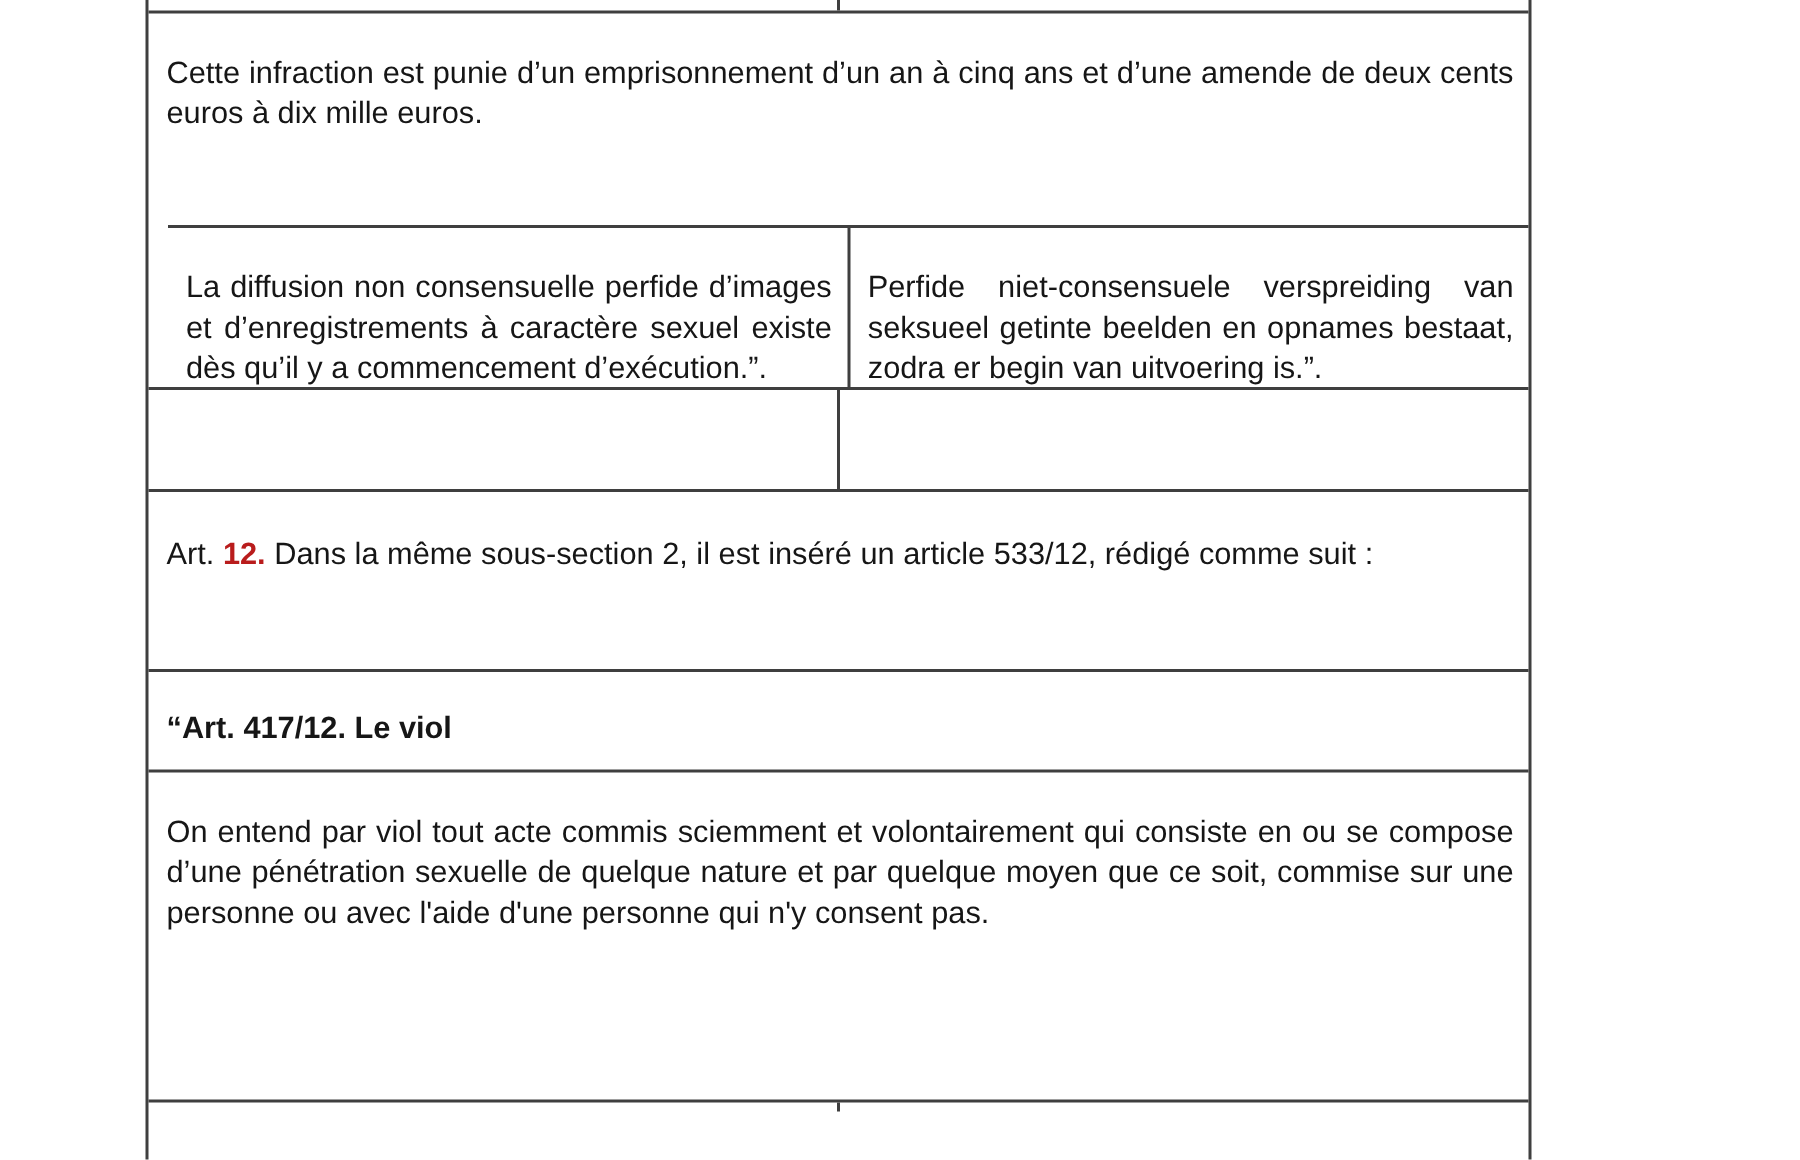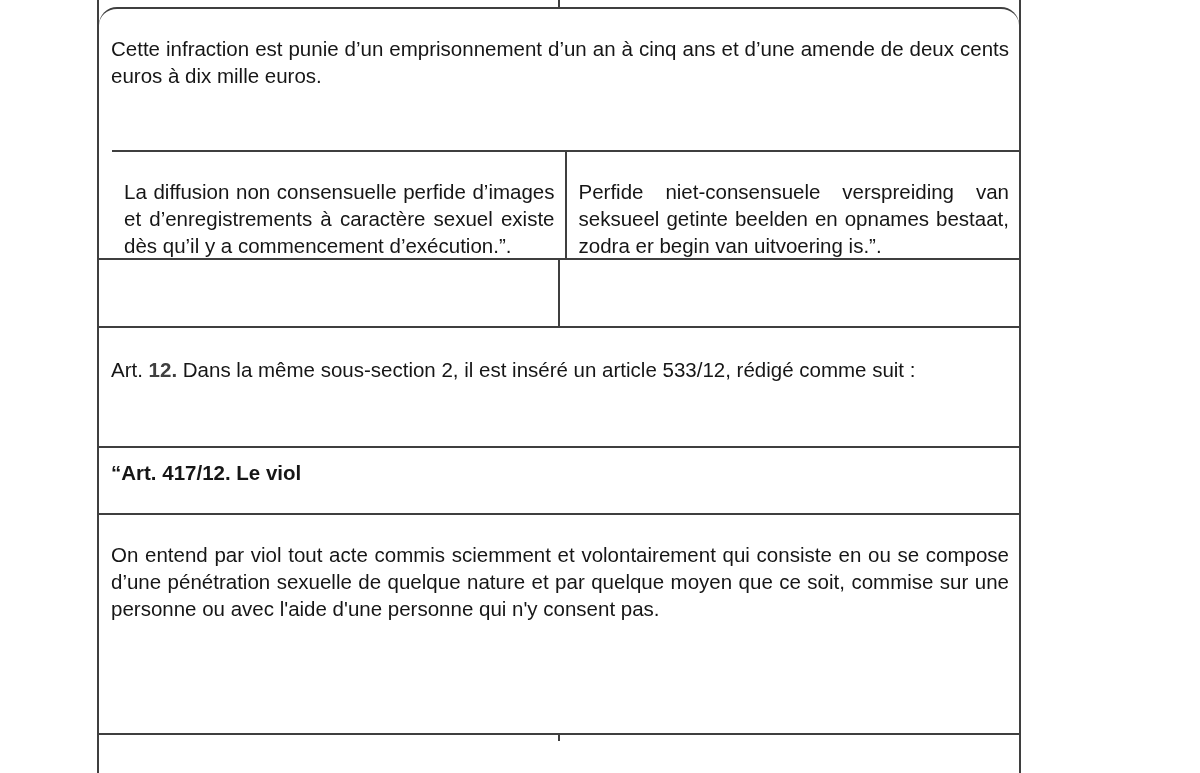--- a/index.html
+++ b/index.html
@@ -34,40 +34,40 @@
   .cell {
     flex: 1 1 0;
     box-sizing: border-box;
     overflow: hidden;
     padding: 26px 10px 0 12px;
   }
   .cell + .cell {
     border-left: 2px solid #3f3f3f;
   }
   .r0 { height: 7px; }
-  .r1 { height: 143px; border-radius: 18px; }
+  .r1 { height: 143px; }
   .r2 { height: 108px; margin-left: 13px; }
   .r3 { height: 68px; }
   .r4 { height: 120px; }
   .r5 { height: 67px; }
   .r6 { height: 220px; }
   .r7 { height: 8px; }
   .r0 .cell, .r3 .cell, .r7 .cell { padding: 0; }
   .r4 .cell { padding-top: 28px; }
-  .r5 .cell { padding-top: 11px; }
+  .r5 .cell { padding-top: 24px; }
   .r6 .cell { }
   .cell p {
     margin: 0;
     font-size: 20.5px;
     line-height: 27px;
     text-align: justify;
   }
   .bold { font-weight: bold; }
   .art-label { font-weight: normal; }
-  .art-num { font-weight: bold; color: #404040; }
+  .art-num { font-weight: bold; color: #b91c1c; }
 </style>
 </head>
 <body>
 
 <div class="law-table">
 
   <div class="row partial-top r0">
     <div class="cell"></div>
     <div class="cell"></div>
   </div>

